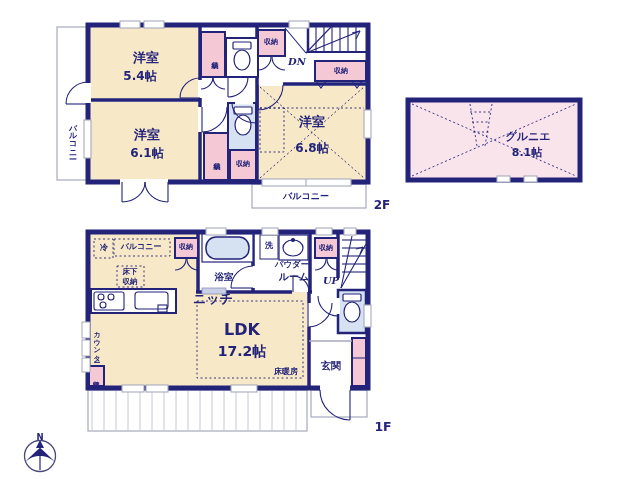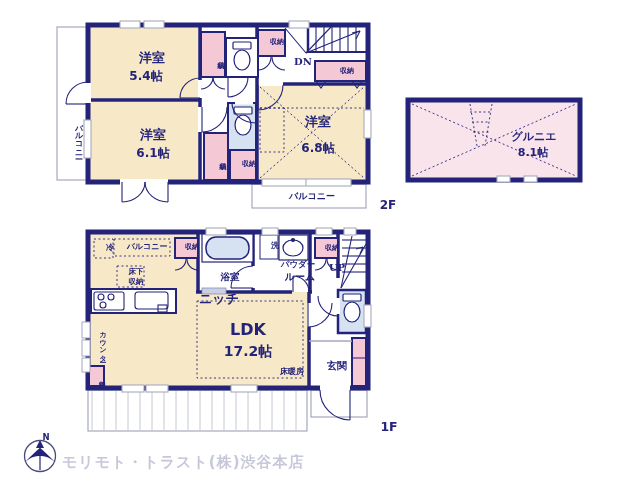--- a/index.html
+++ b/index.html
@@ -1,22 +1,22 @@
 <!DOCTYPE html>
 <html><head>
 <meta charset="utf-8">
 <style>
   html,body{margin:0;padding:0;background:#ffffff;}
   .canvas{position:relative;width:640px;height:480px;background:#ffffff;overflow:hidden;
           font-family:"DejaVu Sans","Liberation Sans",sans-serif;}
   svg{position:absolute;left:0;top:0;}
   .lbl{position:absolute;transform:translate(-50%,-50%);color:#23237A;font-weight:700;
-       white-space:nowrap;line-height:1;letter-spacing:0;padding-left:12px;}
+       white-space:nowrap;line-height:1;letter-spacing:0;}
   .v{writing-mode:vertical-rl;text-orientation:upright;}
-  .it{font-family:"DejaVu Serif","Liberation Serif",serif;}
+  .it{font-style:italic;font-family:"DejaVu Serif","Liberation Serif",serif;}
   .footer{position:absolute;transform:none;color:#C6C8D9;font-weight:600;letter-spacing:1px;}
 </style>
 </head>
 <body>
 
 <div class="canvas">
 
 <svg width="640" height="480" viewBox="0 0 640 480">
 
   <g>
@@ -314,28 +314,27 @@
 <span class="lbl" style="left:527px;top:152px;font-size:11px">8.1帖</span>
 
 <span class="lbl" style="left:104px;top:248px;font-size:8px">冷</span>
 <span class="lbl" style="left:141px;top:247px;font-size:8px">バルコニー</span>
 <span class="lbl" style="left:186px;top:247px;font-size:7px">収納</span>
 <span class="lbl" style="left:224px;top:277px;font-size:9.5px">浴室</span>
 <span class="lbl" style="left:269px;top:246px;font-size:8px">洗</span>
 <span class="lbl" style="left:292px;top:264px;font-size:8.5px">パウダー</span>
 <span class="lbl" style="left:294px;top:277px;font-size:10px">ルーム</span>
 <span class="lbl" style="left:326px;top:248px;font-size:7px">収納</span>
-<span class="lbl it" style="left:331px;top:268px;font-size:10px">UP</span>
+<span class="lbl it" style="left:331px;top:281px;font-size:10px">UP</span>
 <span class="lbl" style="left:130px;top:272px;font-size:7.5px">床下</span>
 <span class="lbl" style="left:130px;top:282px;font-size:7.5px">収納</span>
 <span class="lbl" style="left:213px;top:298px;font-size:13px">ニッチ</span>
 <span class="lbl v" style="left:96px;top:342px;font-size:7px">カウンター</span>
 <span class="lbl v" style="left:96px;top:376px;font-size:6.5px">収納</span>
 <span class="lbl" style="left:242px;top:330px;font-size:16px">LDK</span>
 <span class="lbl" style="left:242px;top:351px;font-size:14px">17.2帖</span>
 <span class="lbl" style="left:286px;top:372px;font-size:8px">床暖房</span>
 <span class="lbl" style="left:331px;top:366px;font-size:10px">玄関</span>
 <span class="lbl" style="left:383px;top:427px;font-size:12.5px">1F</span>
 
 <span class="lbl" style="left:40px;top:437px;font-size:8.5px">N</span>
-<span class="footer" style="left:62px;top:453px;font-size:15px">モリモト・トラスト(株)渋谷本店</span>
 
 </div>
 
 </body></html>

